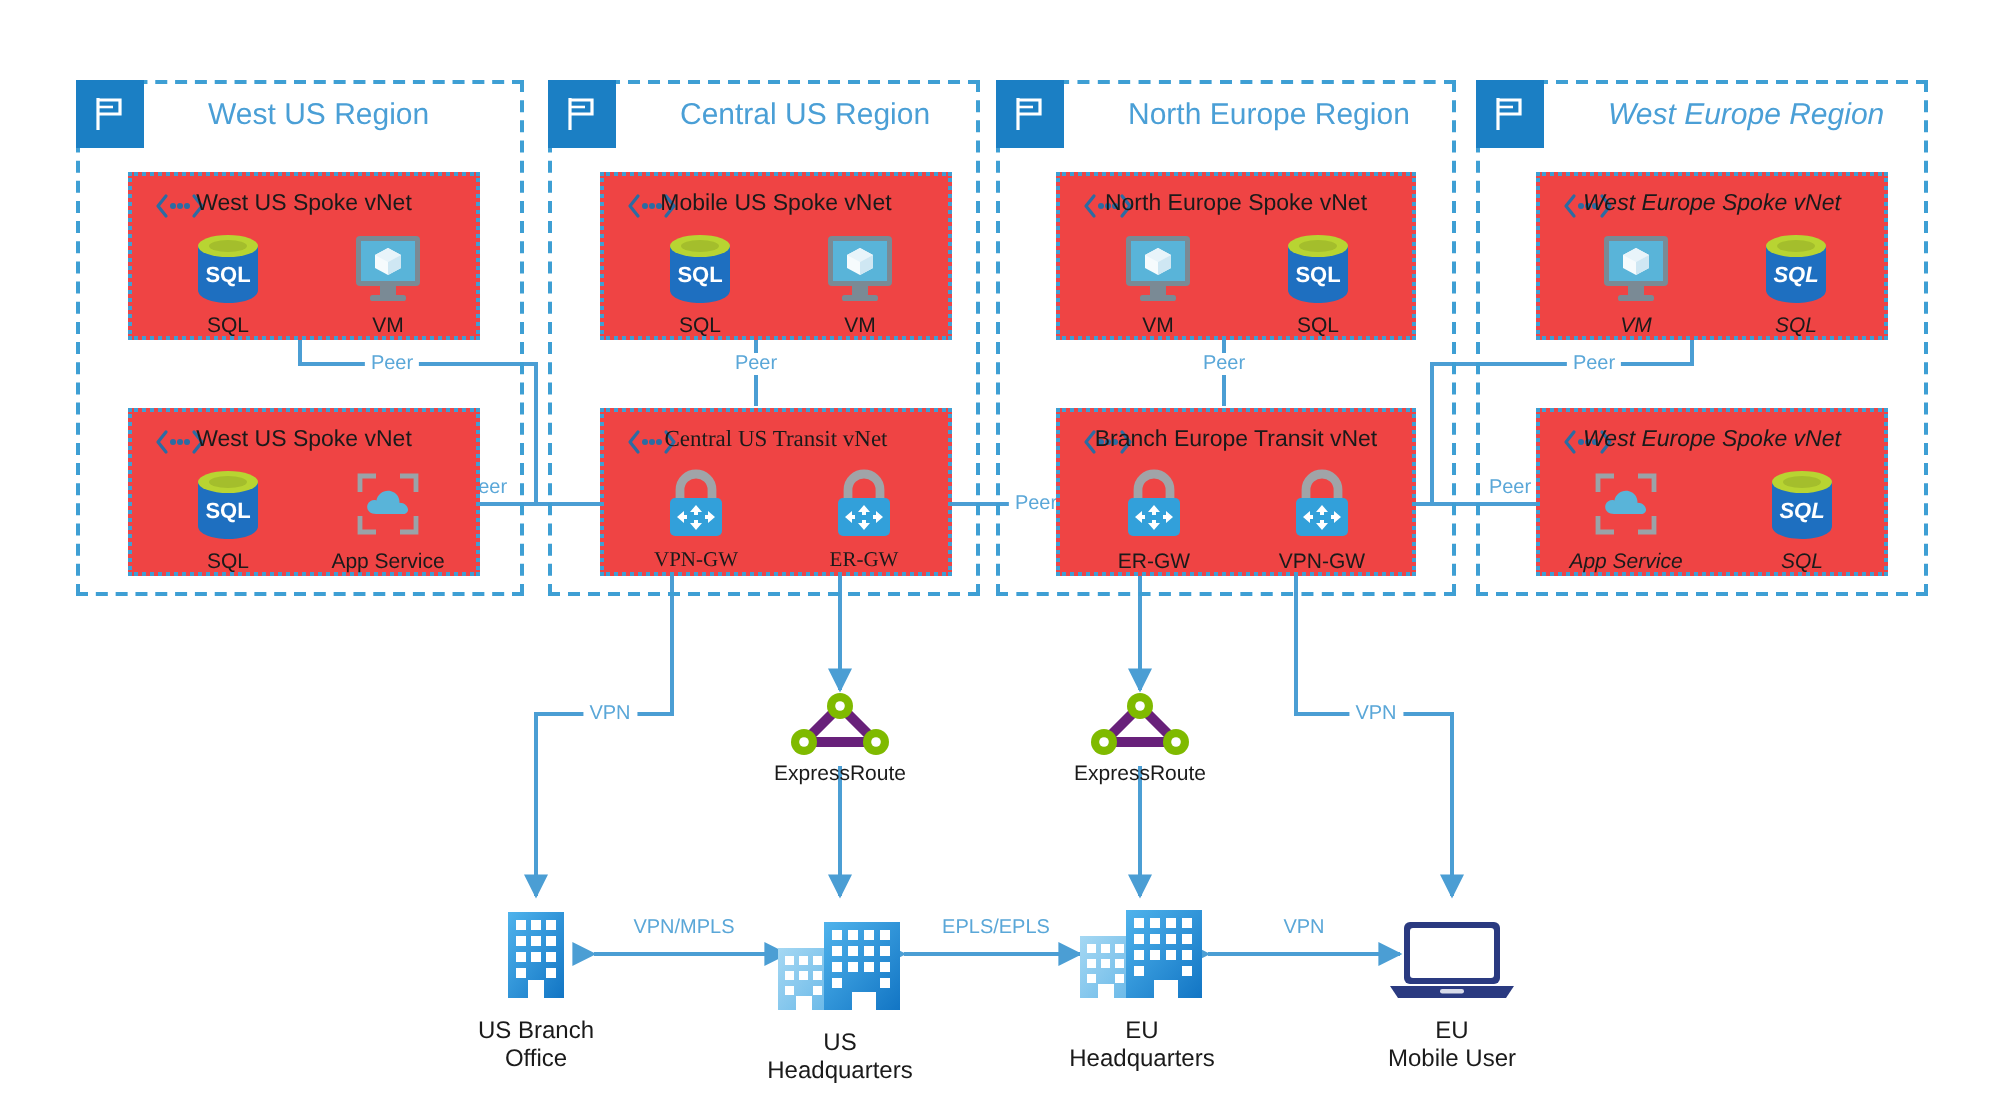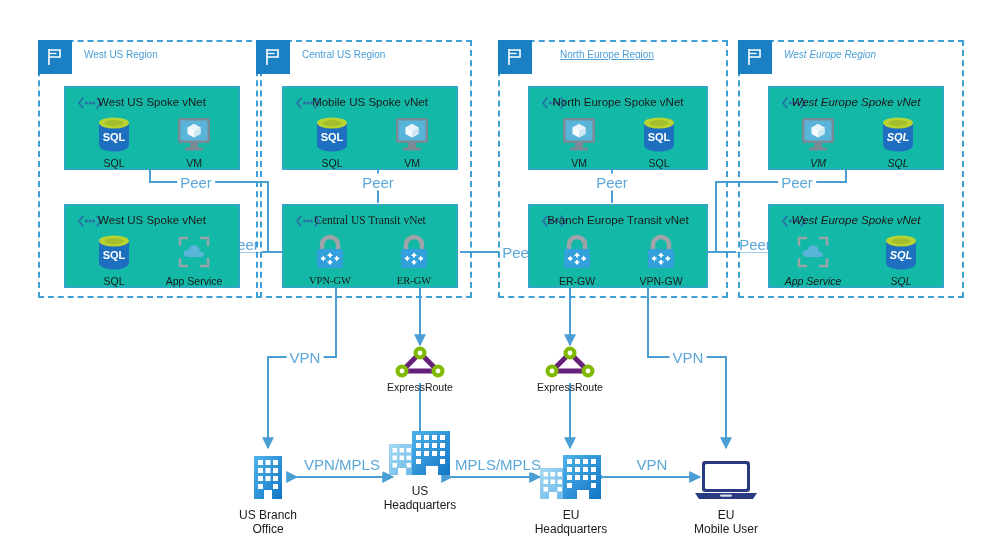--- a/index.html
+++ b/index.html
@@ -22,29 +22,29 @@
     border:2px dashed #3e9fd4;
     box-sizing:border-box;
   }
   .region-flag{
     position:absolute;left:-2px;top:-2px;
     width:34px;height:34px;background:#1b7fc4;
     display:flex;align-items:center;justify-content:center;
   }
   .region-title{
     position:absolute;top:7px;
-    font-size:10px;color:#4a9fd6;white-space:nowrap;
+    font-size:15px;color:#4a9fd6;white-space:nowrap;margin-left:20px;
   }
 
   
   .vnet{
     position:absolute;
     border:2px dotted #3e9fd4;
     box-sizing:border-box;
-    background:#14b8a6;
+    background:#ef4444;
   }
   .vnet-head{
     position:absolute;top:8px;left:0;right:0;
     display:flex;align-items:center;justify-content:center;
     pointer-events:none;
   }
   .vnet-icon{
     position:absolute;left:10px;top:7px;
     width:28px;height:16px;
   }
@@ -76,21 +76,21 @@
   
   .er{
     position:absolute;width:90px;text-align:center;
   }
   .er-glyph{height:34px;display:flex;align-items:flex-end;justify-content:center;}
   .er-label{font-size:10.5px;color:#1a1a1a;margin-top:2px;white-space:nowrap;}
 
   
   .wire-label{
     position:absolute;
-    font-size:15px;color:#5aa7d8;
+    font-size:10px;color:#5aa7d8;
     background:#ffffff;
     padding:0 3px;
     white-space:nowrap;
     transform:translate(-50%,-50%);
   }
 </style>
 </head>
 <body>
 
 <div id="stage">
@@ -146,21 +146,21 @@
   <div class="wire-label" style="left:196px;top:182px;">Peer</div>
   <div class="wire-label" style="left:243px;top:244px;">Peer</div>
   <div class="wire-label" style="left:378px;top:182px;">Peer</div>
   <div class="wire-label" style="left:518px;top:252px;">Peer</div>
   <div class="wire-label" style="left:612px;top:182px;">Peer</div>
   <div class="wire-label" style="left:755px;top:244px;">Peer</div>
   <div class="wire-label" style="left:797px;top:182px;">Peer</div>
   <div class="wire-label" style="left:305px;top:357px;">VPN</div>
   <div class="wire-label" style="left:688px;top:357px;">VPN</div>
   <div class="wire-label" style="left:342px;top:464px;">VPN/MPLS</div>
-  <div class="wire-label" style="left:498px;top:464px;">MPLS/MPLS</div>
+  <div class="wire-label" style="left:498px;top:464px;">EPLS/EPLS</div>
   <div class="wire-label" style="left:652px;top:464px;">VPN</div>
 
   <div class="region" style="left:38px;top:40px;width:224px;height:258px;">
     <div class="region-flag">
       <svg width="20" height="20" viewBox="0 0 20 20">
         <path d="M4 2 L4 18" stroke="#ffffff" stroke-width="1.6" fill="none"></path>
         <path d="M4 3 L15 3 L15 10 L4 10" stroke="#ffffff" stroke-width="1.6" fill="none"></path>
         <path d="M4 6.5 L11.5 6.5" stroke="#ffffff" stroke-width="1.3" fill="none"></path>
       </svg>
     </div>
@@ -246,21 +246,21 @@
             <path d="M14 25 C10.5 25 9 22.5 9.8 20.3 C10.5 18.4 12.6 17.6 14.2 18.2
                      C14.8 14.8 18.3 12.6 21.6 13.6 C24.4 14.4 26 17 25.7 19.4
                      C28.3 19.3 30.2 21.2 30 23.2 C29.8 24.4 28.6 25 27.3 25 Z" fill="#59b4d9"></path>
           </svg>
         </div>
         <div class="node-label">App Service</div>
       </div>
     </div>
   </div>
 
-  <div class="region" style="left:256px;top:40px;width:216px;height:258px;">
+  <div class="region" style="left:274px;top:40px;width:216px;height:258px;">
     <div class="region-flag">
       <svg width="20" height="20" viewBox="0 0 20 20">
         <path d="M4 2 L4 18" stroke="#ffffff" stroke-width="1.6" fill="none"></path>
         <path d="M4 3 L15 3 L15 10 L4 10" stroke="#ffffff" stroke-width="1.6" fill="none"></path>
         <path d="M4 6.5 L11.5 6.5" stroke="#ffffff" stroke-width="1.3" fill="none"></path>
       </svg>
     </div>
     <div class="region-title" style="left:44px;">Central US Region</div>
 
     <div class="vnet" style="left:24px;top:44px;width:176px;height:84px;">
@@ -350,21 +350,21 @@
   </div>
 
   <div class="region" style="left:498px;top:40px;width:230px;height:258px;">
     <div class="region-flag">
       <svg width="20" height="20" viewBox="0 0 20 20">
         <path d="M4 2 L4 18" stroke="#ffffff" stroke-width="1.6" fill="none"></path>
         <path d="M4 3 L15 3 L15 10 L4 10" stroke="#ffffff" stroke-width="1.6" fill="none"></path>
         <path d="M4 6.5 L11.5 6.5" stroke="#ffffff" stroke-width="1.3" fill="none"></path>
       </svg>
     </div>
-    <div class="region-title" style="left:60px;text-decoration:underline;">North Europe Region</div>
+    <div class="region-title" style="left:44px;">North Europe Region</div>
 
     <div class="vnet" style="left:28px;top:44px;width:180px;height:84px;text-decoration:underline;">
       <span class="vnet-icon">
         <svg width="28" height="16" viewBox="0 0 28 16">
           <path d="M7 3 L3 8 L7 13" stroke="#2b6ca3" stroke-width="1.6" fill="none" stroke-linecap="round" stroke-linejoin="round"></path>
           <path d="M21 3 L25 8 L21 13" stroke="#2b6ca3" stroke-width="1.6" fill="none" stroke-linecap="round" stroke-linejoin="round"></path>
           <circle cx="10.5" cy="8" r="1.5" fill="#2b6ca3"></circle>
           <circle cx="14" cy="8" r="1.5" fill="#2b6ca3"></circle>
           <circle cx="17.5" cy="8" r="1.5" fill="#2b6ca3"></circle>
         </svg>
@@ -598,21 +598,21 @@
             <rect x="30" y="25" width="5" height="5"></rect>
           <rect x="15" y="33" width="5" height="5"></rect>
             <rect x="30" y="33" width="5" height="5"></rect>
         </g>
       </svg>
     </div>
     <div class="site-label">US Branch
 Office</div>
   </div>
 
-  <div class="site" style="left:365px;top:425px;">
+  <div class="site" style="left:365px;top:455px;">
     <div class="site-glyph">
       <svg width="72" height="52" viewBox="0 0 72 52">
         <defs>
           <linearGradient id="bgLight" x1="0" y1="0" x2="1" y2="1">
             <stop offset="0" stop-color="#a5d8f3"></stop>
               <stop offset="1" stop-color="#6bb9e8"></stop>
           </linearGradient>
           <linearGradient id="bgDark2" x1="0" y1="0" x2="1" y2="1">
             <stop offset="0" stop-color="#4fb3ec"></stop>
               <stop offset="1" stop-color="#1275c4"></stop>

